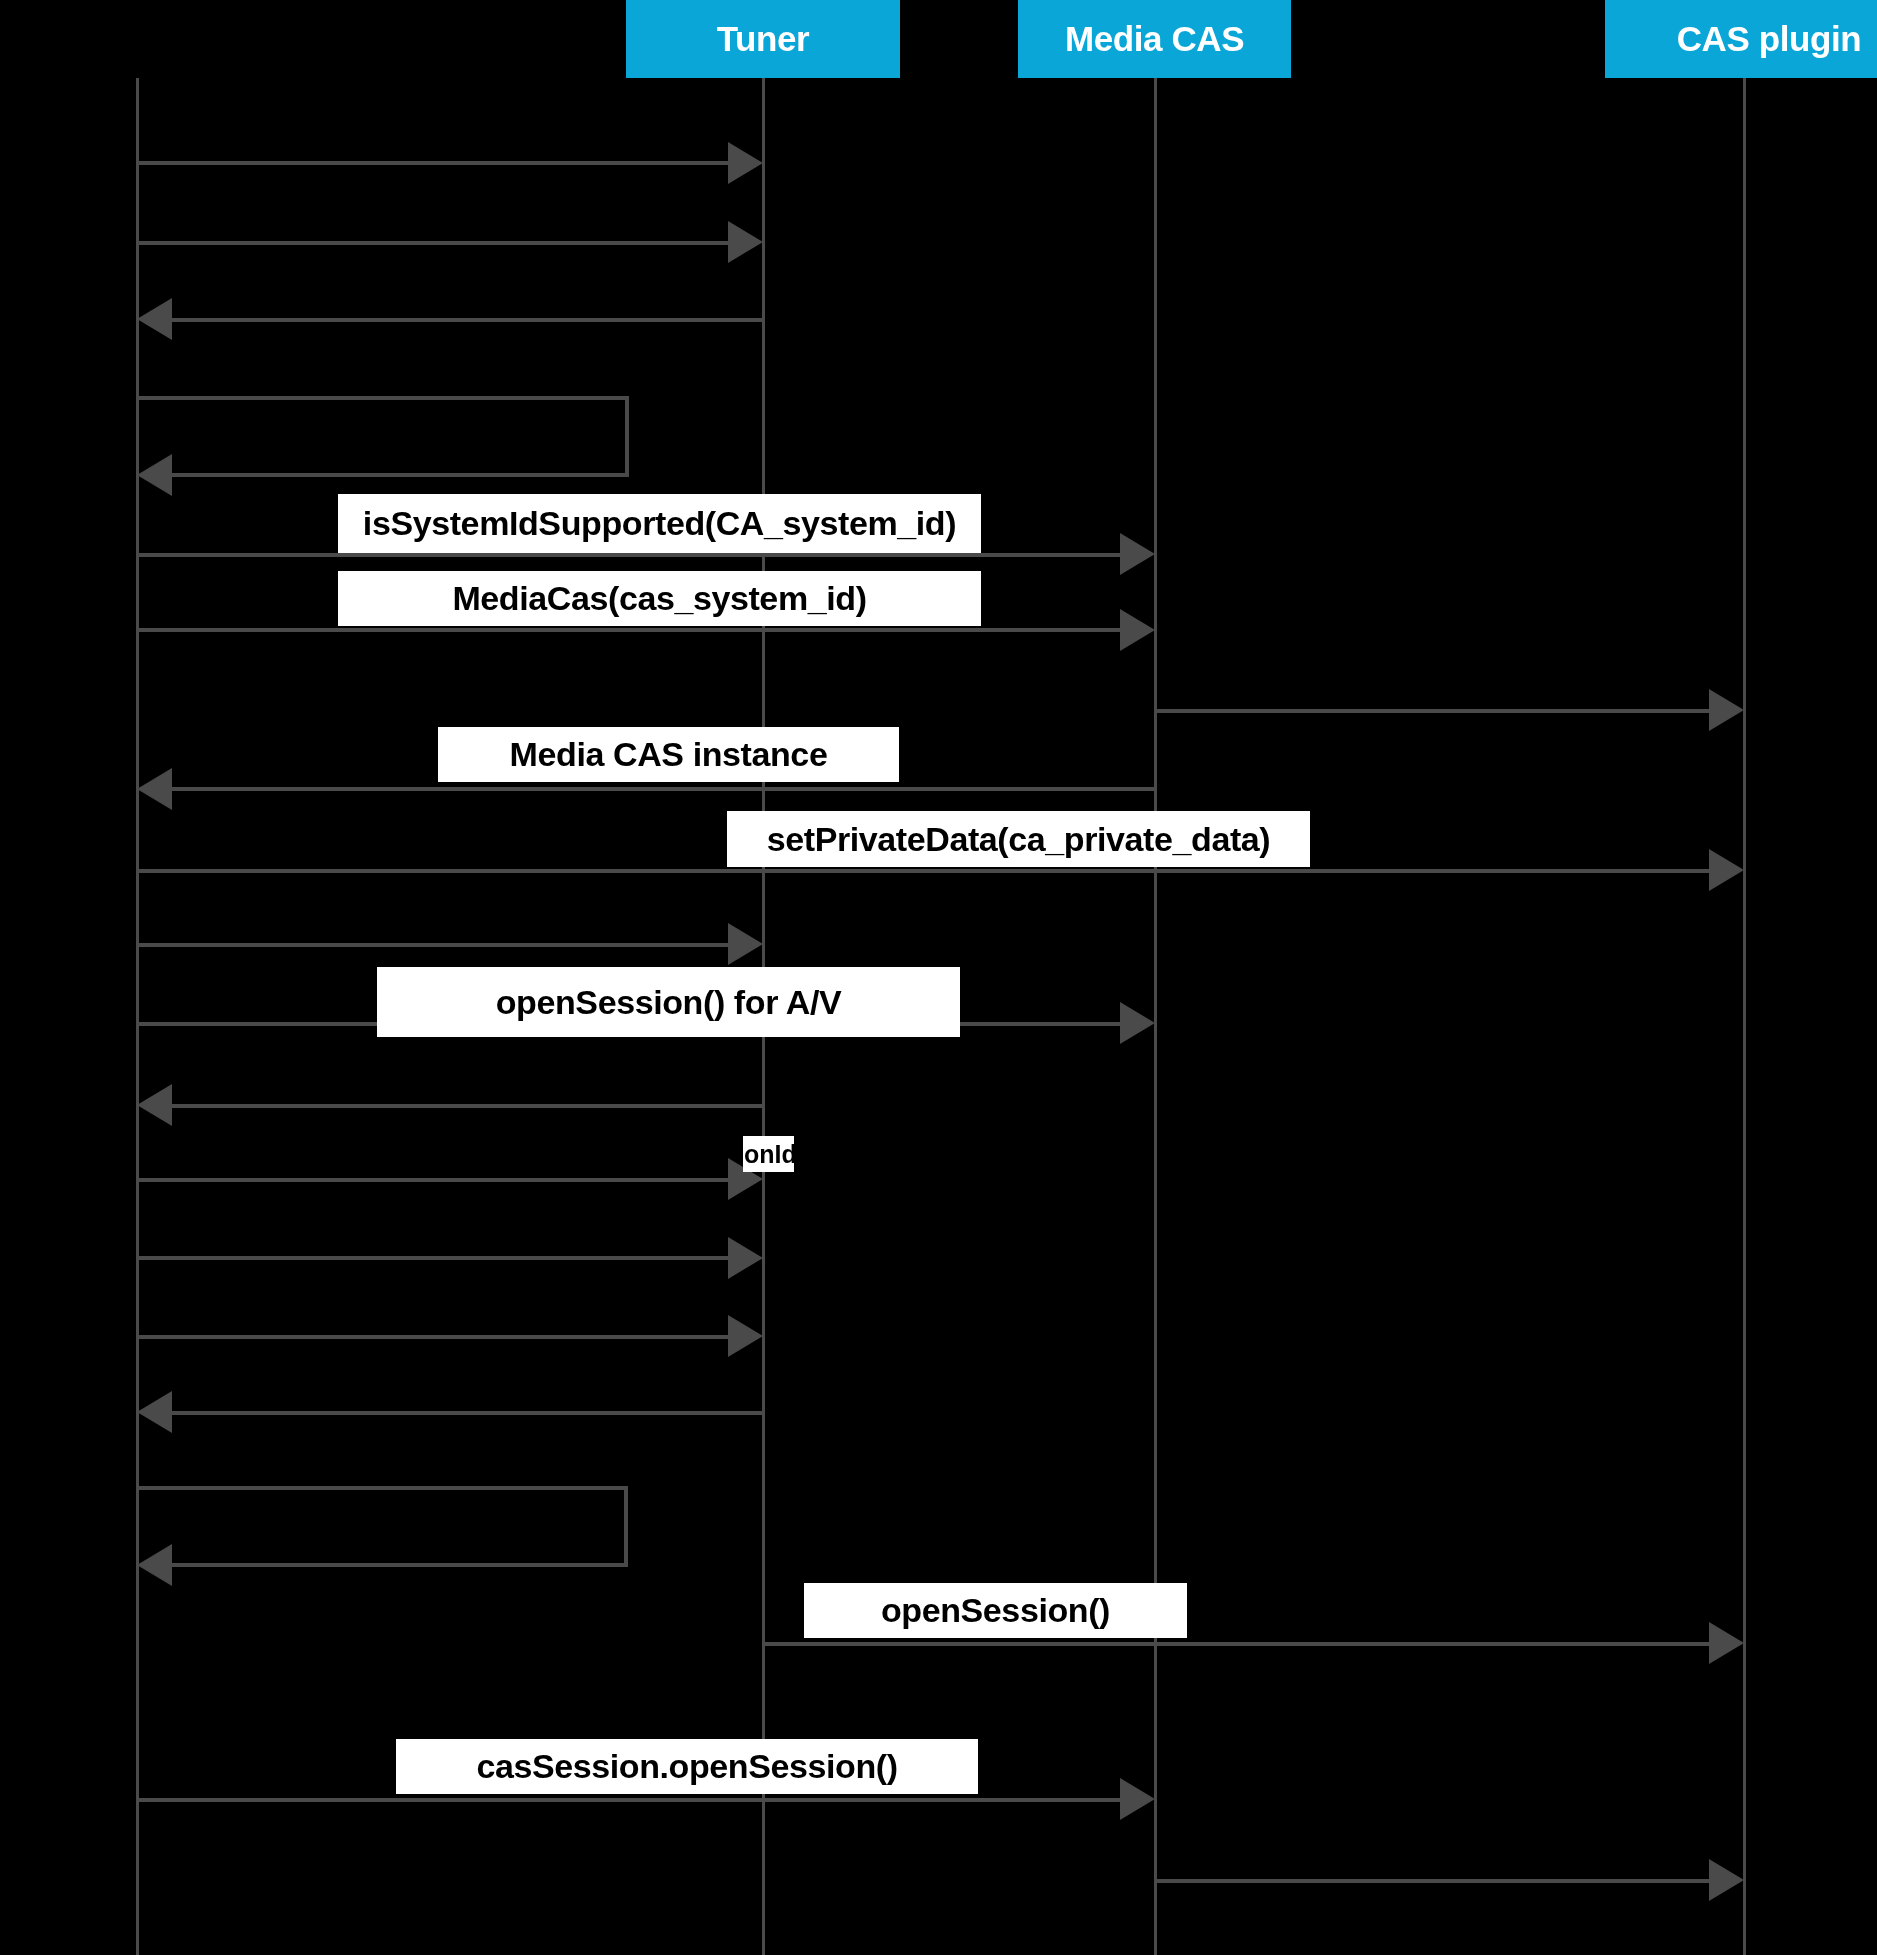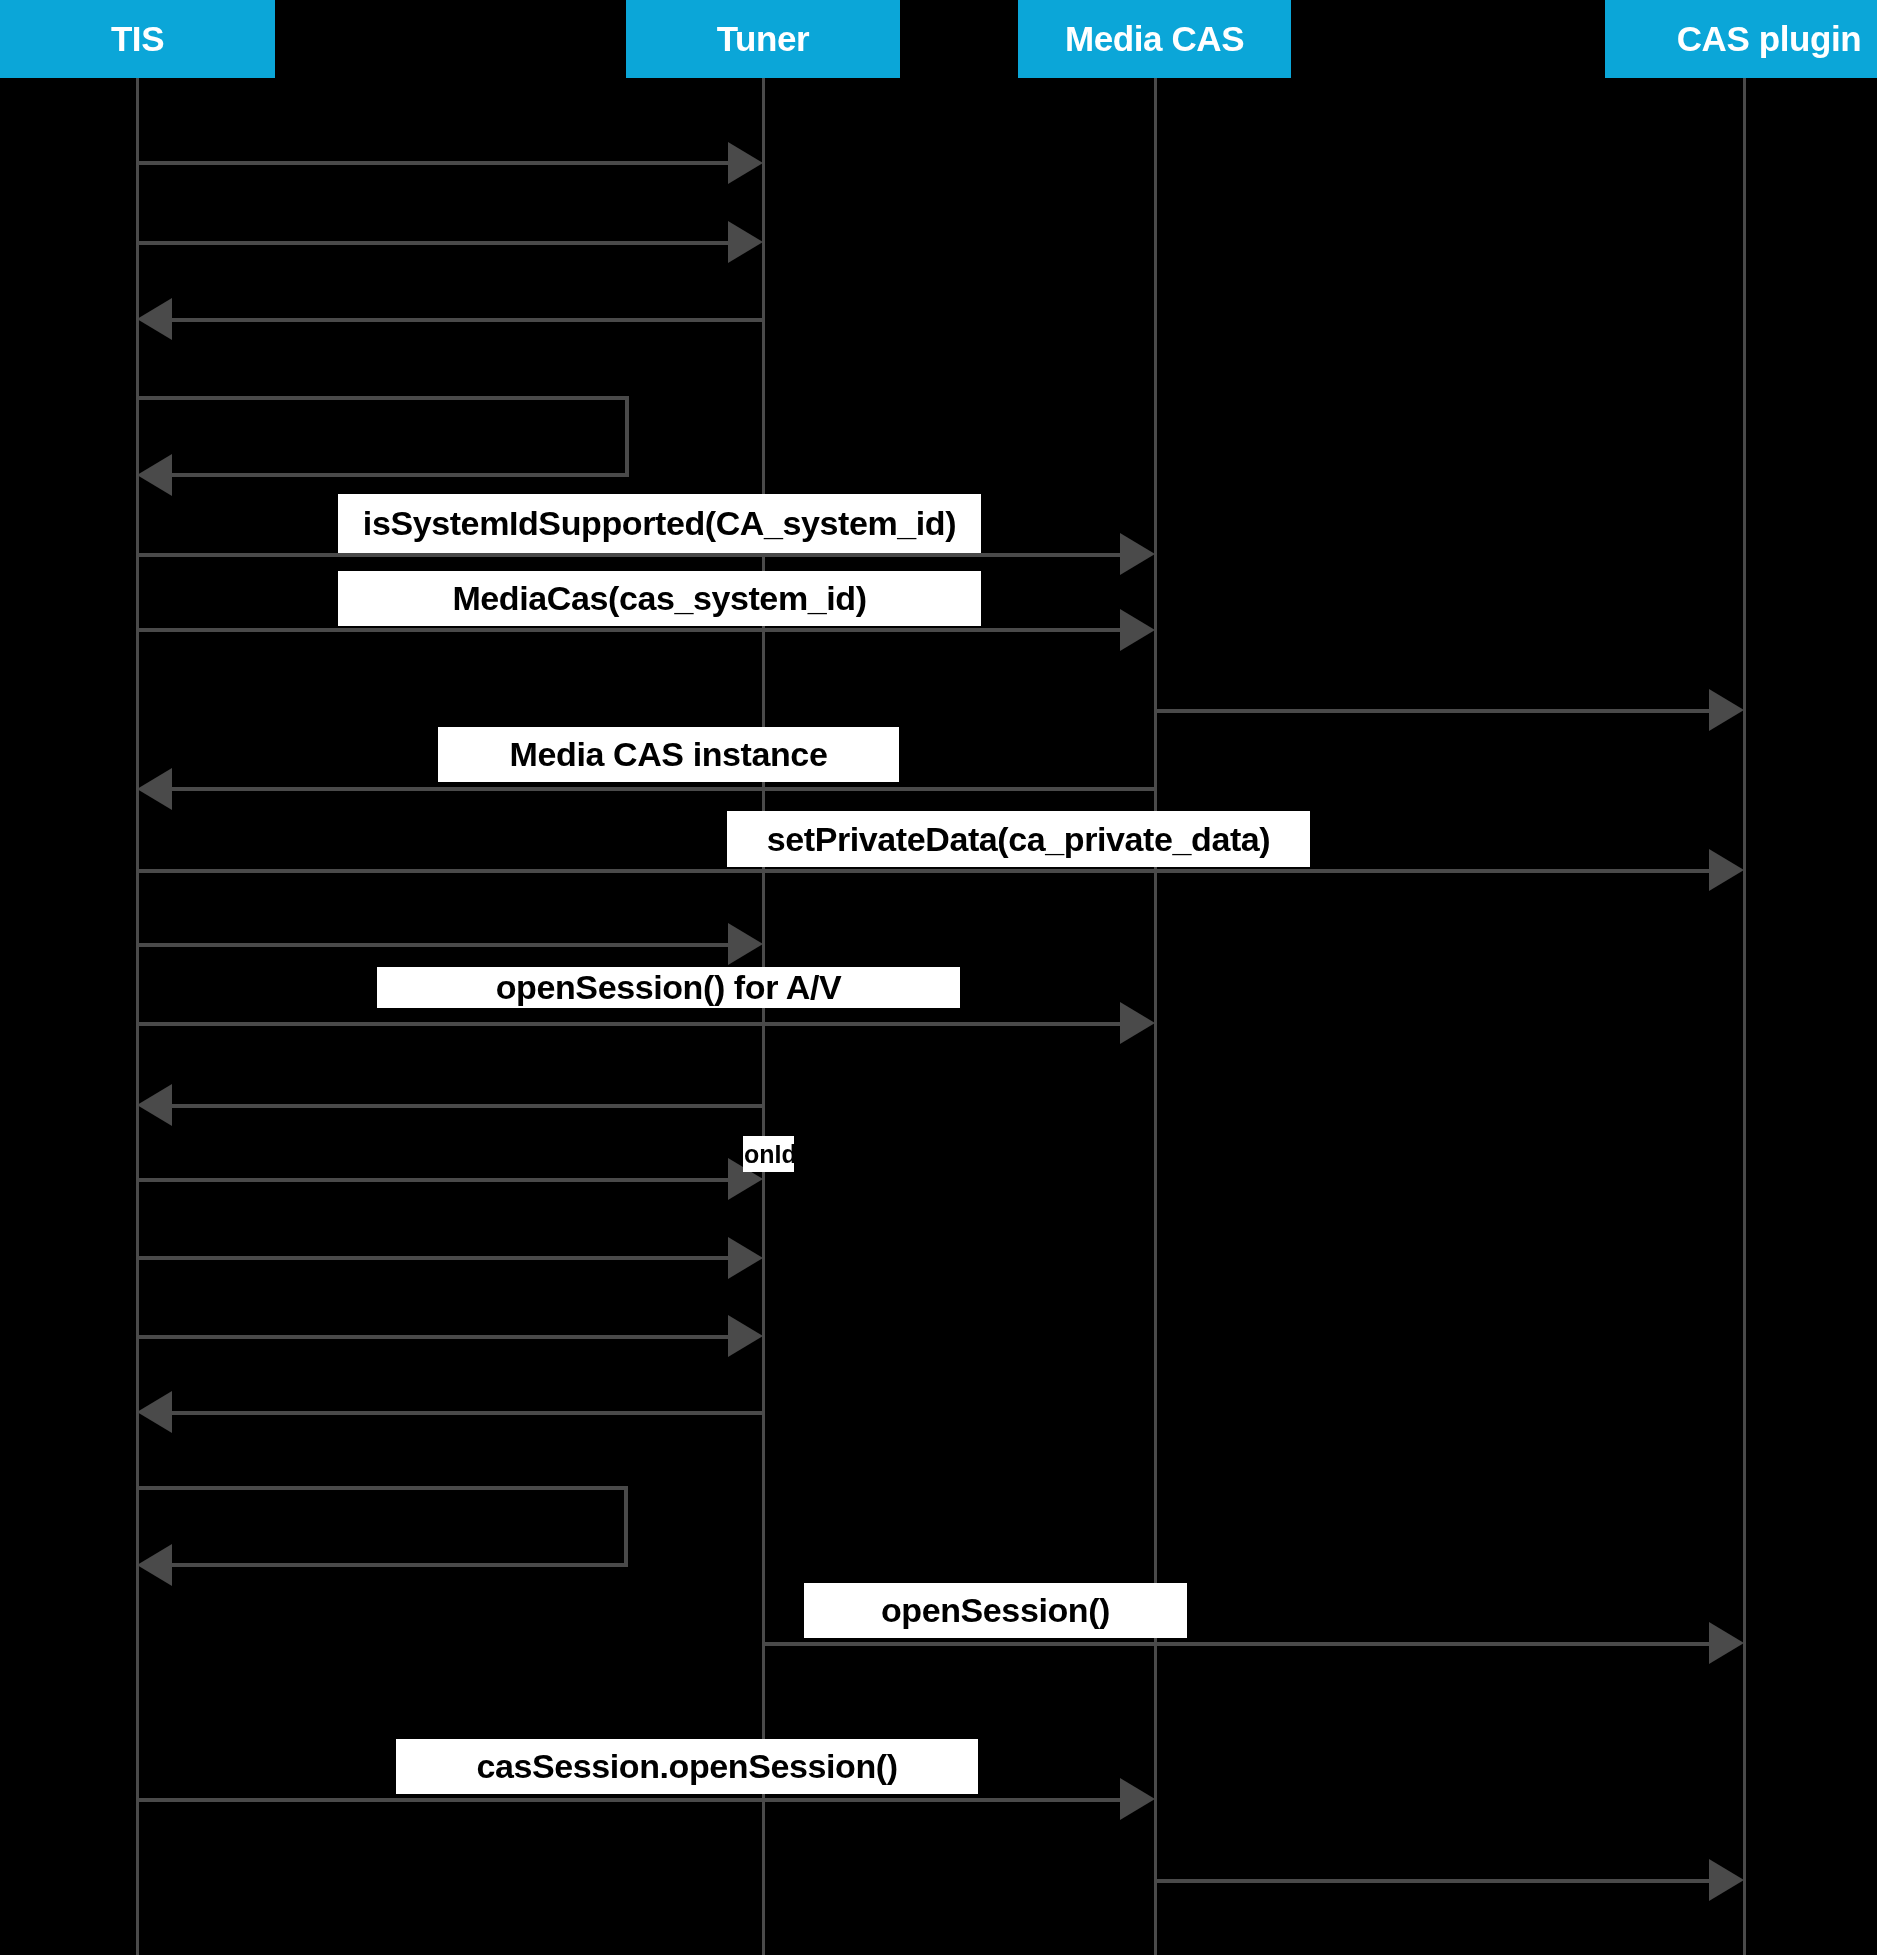--- a/index.html
+++ b/index.html
@@ -68,22 +68,21 @@
     <div class="msg-line" style="left: 763px; top: 1642px; width: 951px; height: 3.9px;"></div>
     <div class="msg-head" style="left: 1709px; top: 1622px; border-top: 21.5px solid transparent; border-bottom: 21.5px solid transparent; border-left: 35px solid rgb(74, 74, 74);"></div>
     <div class="msg-line" style="left: 137px; top: 1798px; width: 987px; height: 3.9px;"></div>
     <div class="msg-head" style="left: 1120px; top: 1778px; border-top: 21.5px solid transparent; border-bottom: 21.5px solid transparent; border-left: 35px solid rgb(74, 74, 74);"></div>
     <div class="msg-line" style="left: 1155px; top: 1879px; width: 559px; height: 3.9px;"></div>
     <div class="msg-head" style="left: 1709px; top: 1859px; border-top: 21.5px solid transparent; border-bottom: 21.5px solid transparent; border-left: 35px solid rgb(74, 74, 74);"></div>
     <div class="label-box" style="left: 338px; top: 494px; width: 643px; height: 59px;">isSystemIdSupported(CA_system_id)</div>
     <div class="label-box" style="left: 338px; top: 571px; width: 643px; height: 55px;">MediaCas(cas_system_id)</div>
     <div class="label-box" style="left: 438px; top: 727px; width: 461px; height: 55px;">Media CAS instance</div>
     <div class="label-box" style="left: 727px; top: 811px; width: 583px; height: 56px;">setPrivateData(ca_private_data)</div>
-    <div class="label-box" style="left: 377px; top: 967px; width: 583px; height: 41px;">openSession() for A/V</div>
+    <div class="label-box" style="left: 377px; top: 967px; width: 583px; height: 70px;">openSession() for A/V</div>
     <div class="label-box small" style="left: 743px; top: 1136px; width: 51px; height: 36px;">onId</div>
     <div class="label-box" style="left: 804px; top: 1583px; width: 383px; height: 55px;">openSession()</div>
     <div class="label-box" style="left: 396px; top: 1739px; width: 582px; height: 55px;">casSession.openSession()</div>
-    <div class="actor-box" style="left: 0px; top: 0px; width: 275px; height: 78px;">TIS</div>
     <div class="actor-box" style="left: 626px; top: 0px; width: 274px; height: 78px;">Tuner</div>
     <div class="actor-box" style="left: 1018px; top: 0px; width: 273px; height: 78px;">Media CAS</div>
     <div class="actor-box" style="left: 1605px; top: 0px; width: 328px; height: 78px;">CAS plugin</div>
   </div>
 
 
 </body></html>

